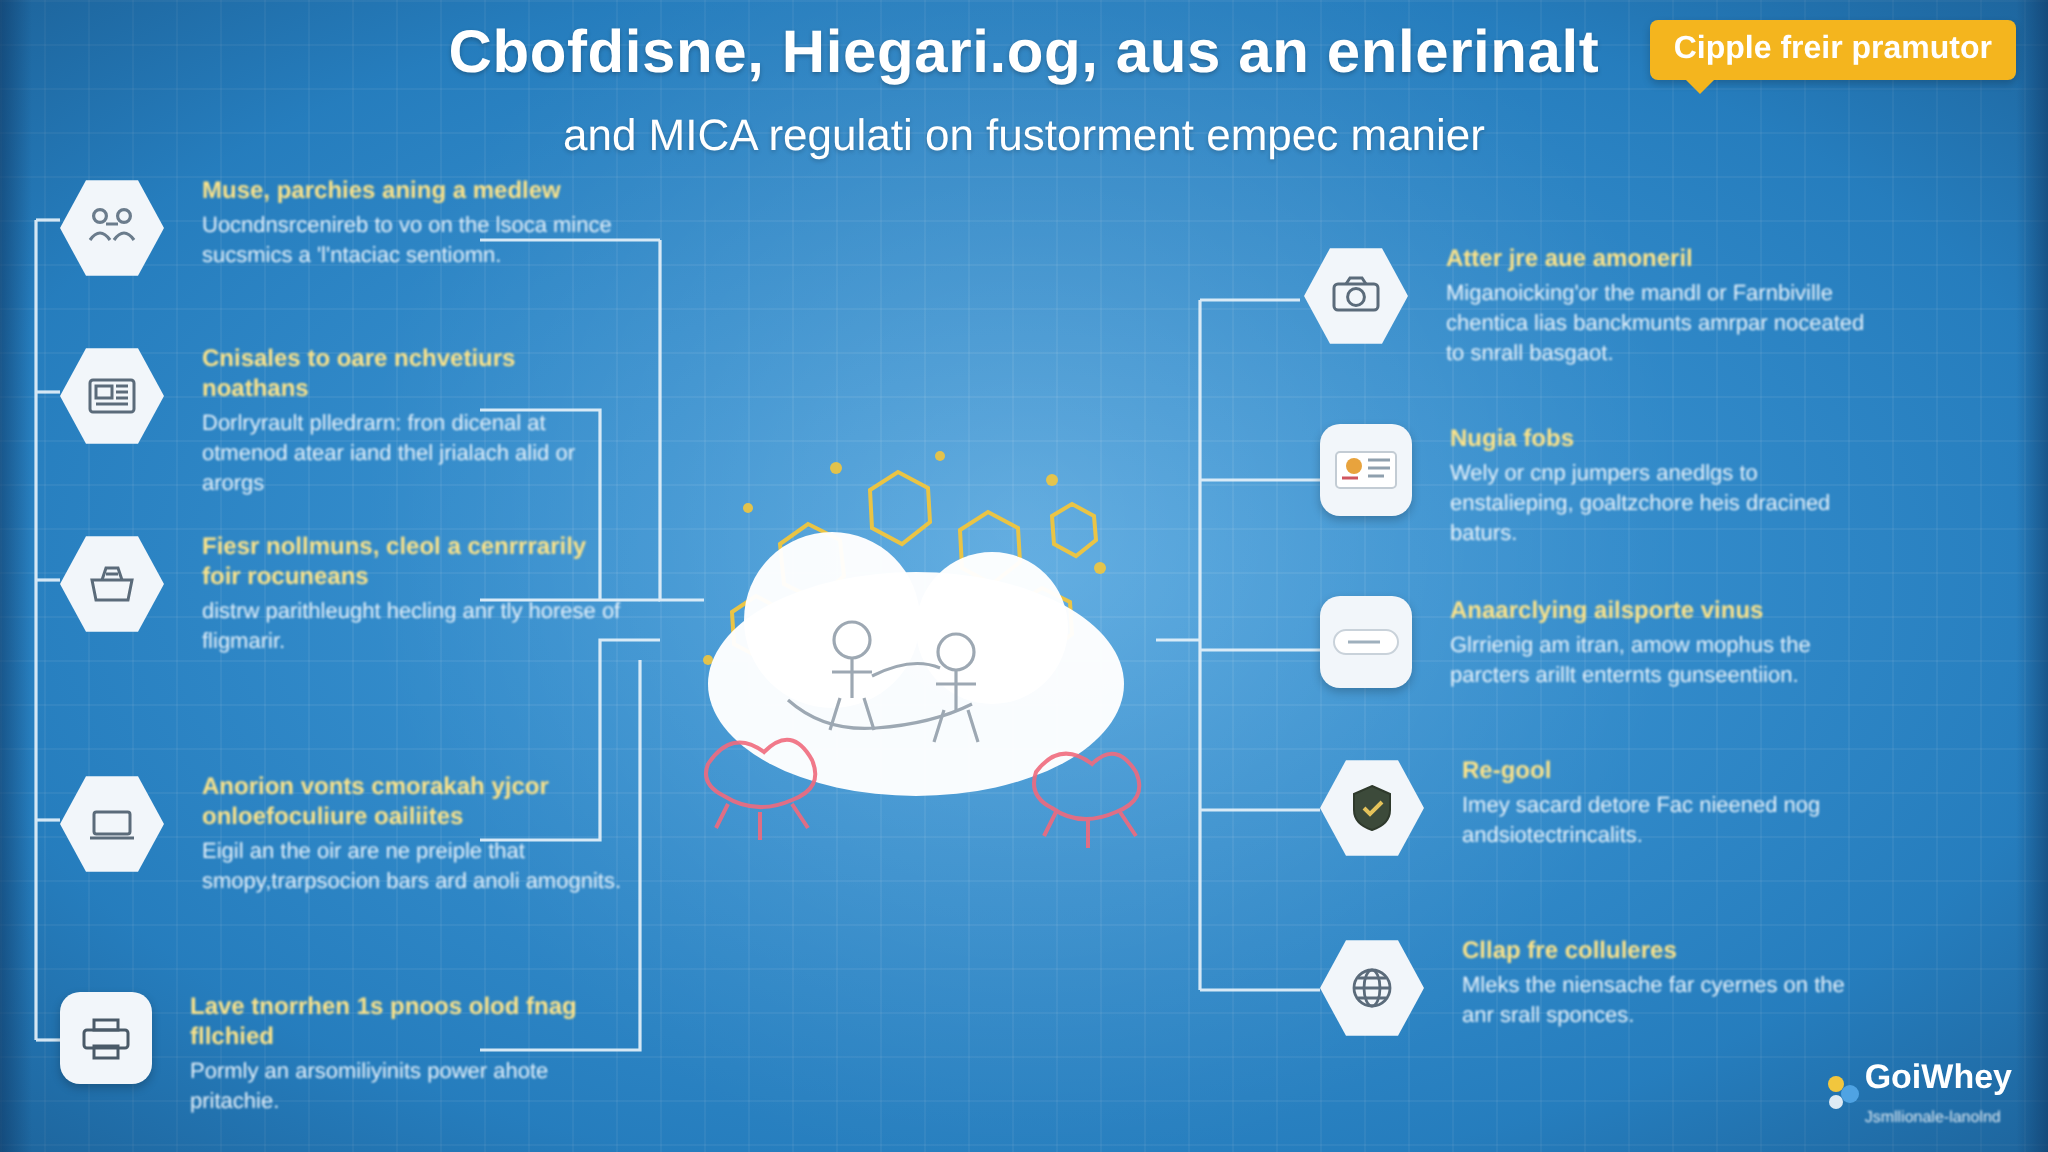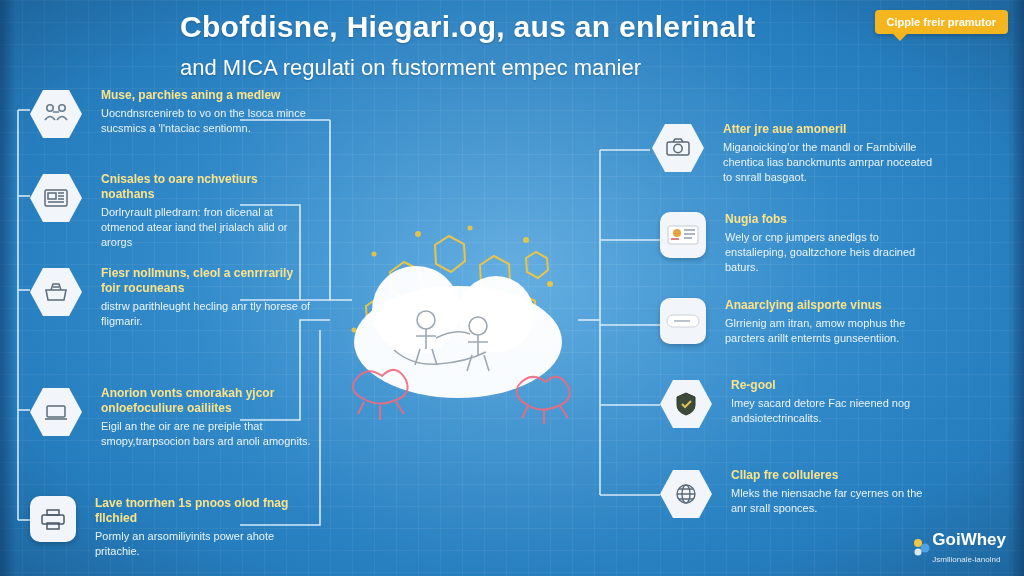--- a/index.html
+++ b/index.html
@@ -42,20 +42,21 @@
     right: 0; top: 0; bottom: 0; width: 16px;
     background: linear-gradient(270deg, rgba(12,52,95,0.55), rgba(12,52,95,0));
   }
 
   
   #title-block {
     position: absolute;
     left: 180px;
     top: 8px;
     width: 664px;
+    text-align: center;
     color: #ffffff;
   }
   #title-main {
     font-size: 30px;
     font-weight: bold;
     letter-spacing: 0.3px;
     line-height: 1.25;
     text-shadow: 0 1px 2px rgba(0,0,0,0.25);
     filter: blur(0.35px);
   }
@@ -68,21 +69,21 @@
     filter: blur(0.35px);
   }
 
   
   #corner-badge {
     position: absolute;
     right: 16px;
     top: 10px;
     background: #f4b51e;
     color: #ffffff;
-    font-size: 11px;
+    font-size: 16px;
     font-weight: bold;
     padding: 6px 12px;
     border-radius: 4px;
     box-shadow: 0 2px 4px rgba(0,0,0,0.2);
     filter: blur(0.3px);
     text-align: center;
   }
   #corner-badge::after {
     content: "";
     position: absolute;

